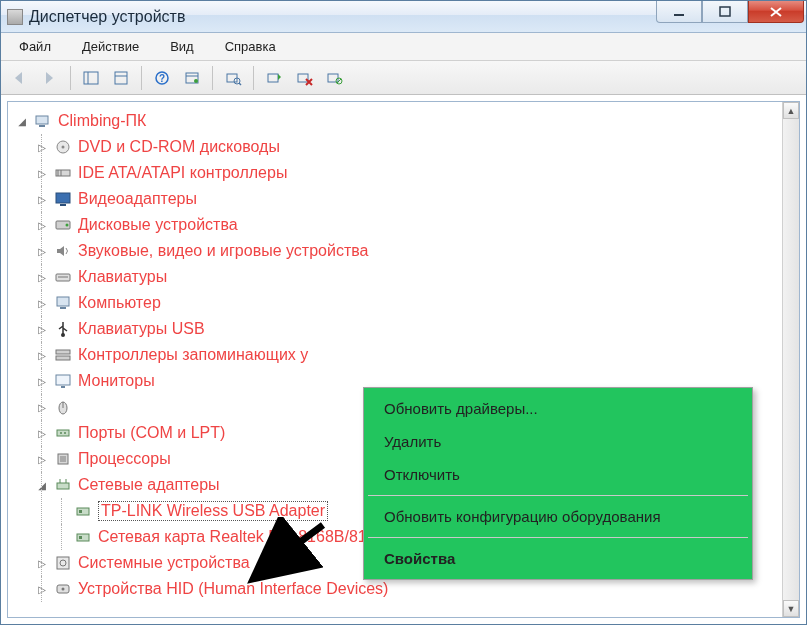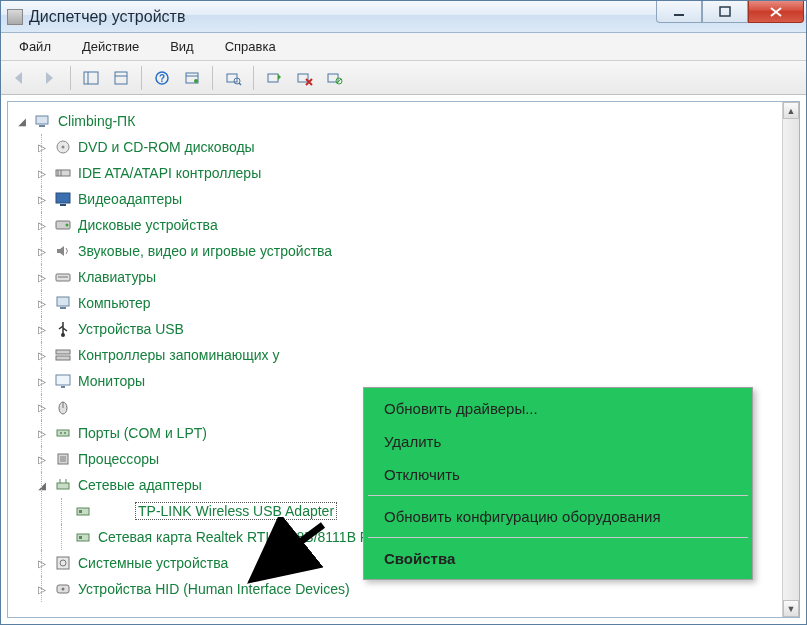--- a/index.html
+++ b/index.html
@@ -116,26 +116,25 @@
   .expander {
     width:12px; height:12px;
     display:flex; align-items:center; justify-content:center;
     color:#6e6e6e;
     font-size:10px;
   }
   .ticon {
     width:18px; height:18px;
     display:flex; align-items:center; justify-content:center;
   }
-  .node .lbl { color:#15803d; font-size:14px; }
+  .node .lbl { color:#ef4444; font-size:16px; }
   .node.selected .lbl {
     background:#fff;
     border:1px dotted #555;
     padding: 0 2px;
-    margin-left: 37px;
   }
   .tree li::before {
     content:"";
     position:absolute;
     left: 5px;
     top: 0;
     bottom: 0;
     border-left: 1px dotted #b0b0b0;
   }
   .tree > ul > li::before { border:none; }
@@ -390,21 +389,21 @@
               </li>
               <li>
                 <div class="node">
                   <span class="expander">▷</span>
                   <span class="ticon">
                     <svg width="18" height="18">
                       <path d="M9 2 L9 14 M9 6 L5 9 M9 8 L13 11" stroke="#333" stroke-width="1.5" fill="none"></path>
                       <circle cx="9" cy="15" r="2" fill="#333"></circle>
                     </svg>
                   </span>
-                  <span class="lbl">Устройства USB</span>
+                  <span class="lbl">Клавиатуры USB</span>
                 </div>
               </li>
               <li>
                 <div class="node">
                   <span class="expander">▷</span>
                   <span class="ticon">
                     <svg width="18" height="18">
                       <rect x="2" y="4" width="14" height="4" fill="#d0d0d0" stroke="#777"></rect>
                       <rect x="2" y="10" width="14" height="4" fill="#d0d0d0" stroke="#777"></rect>
                     </svg>

